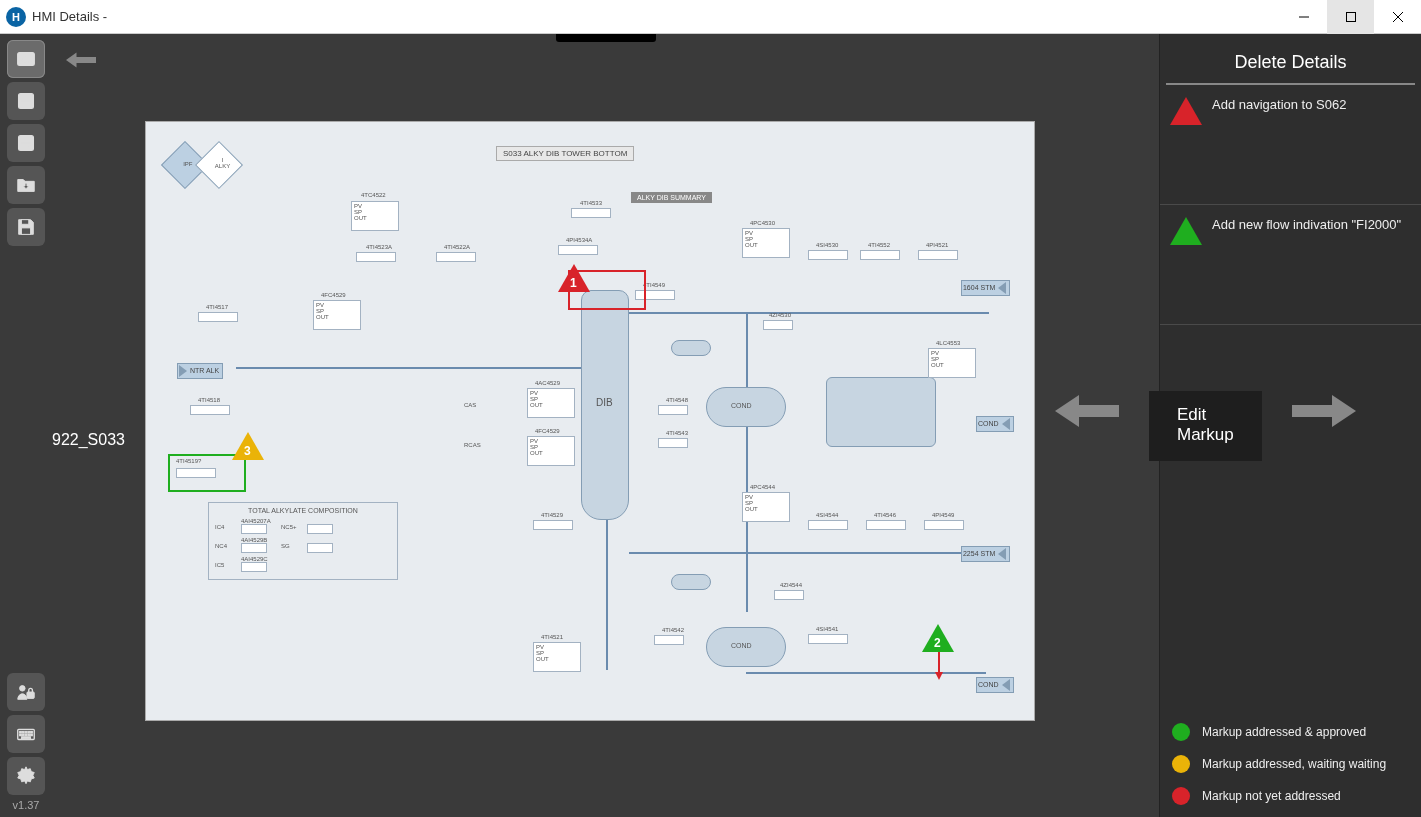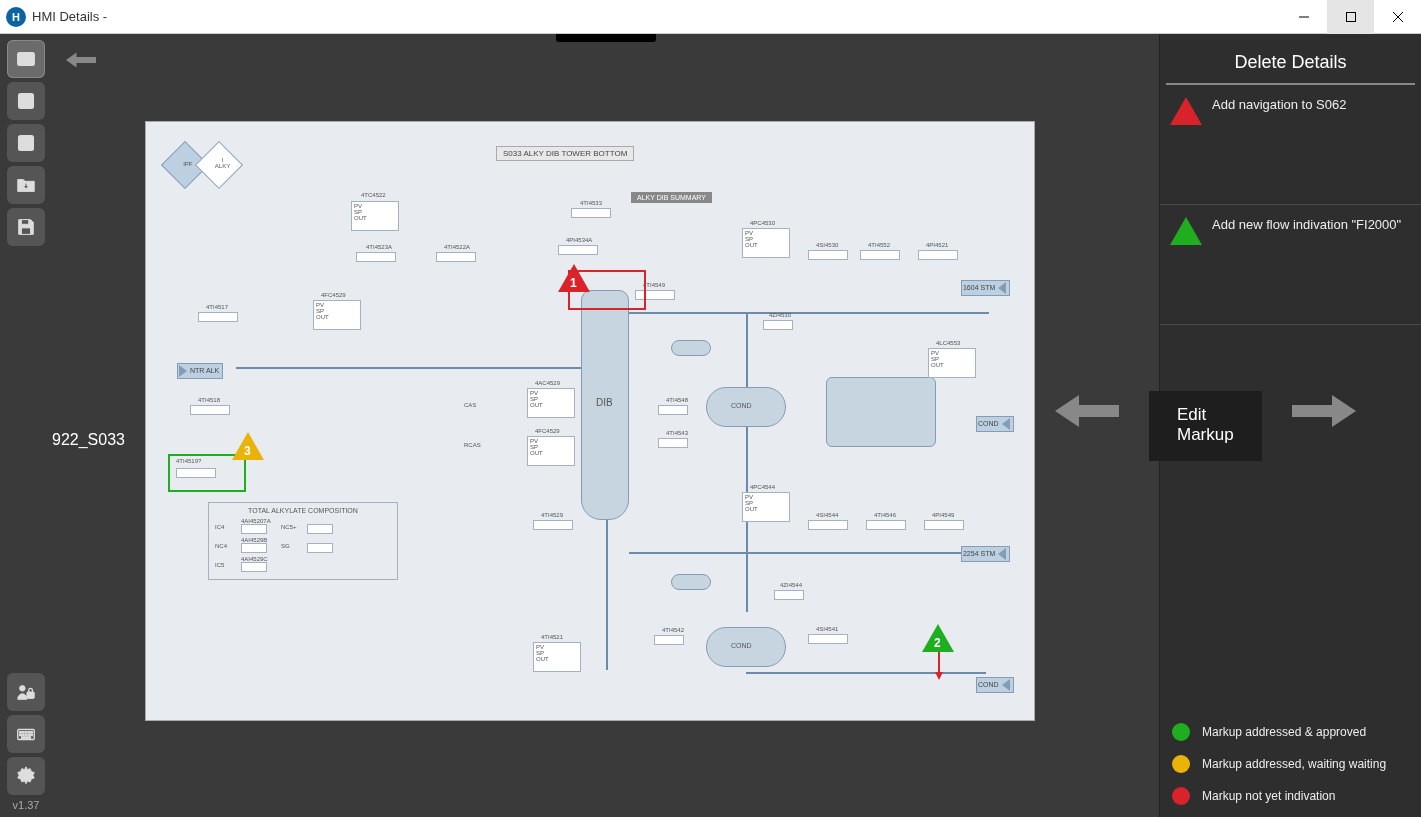--- a/index.html
+++ b/index.html
@@ -369,17 +369,17 @@
       <div class="rp-leg-row">
           <div class="dot g"></div>
           <span>Markup addressed &amp; approved</span>
         </div>
       <div class="rp-leg-row">
           <div class="dot y"></div>
           <span>Markup addressed, waiting waiting</span>
         </div>
       <div class="rp-leg-row">
           <div class="dot r"></div>
-          <span>Markup not yet indivation</span>
+          <span>Markup not yet addressed</span>
         </div>
     </div>
   </div>
 </div>
 
 </body></html>

